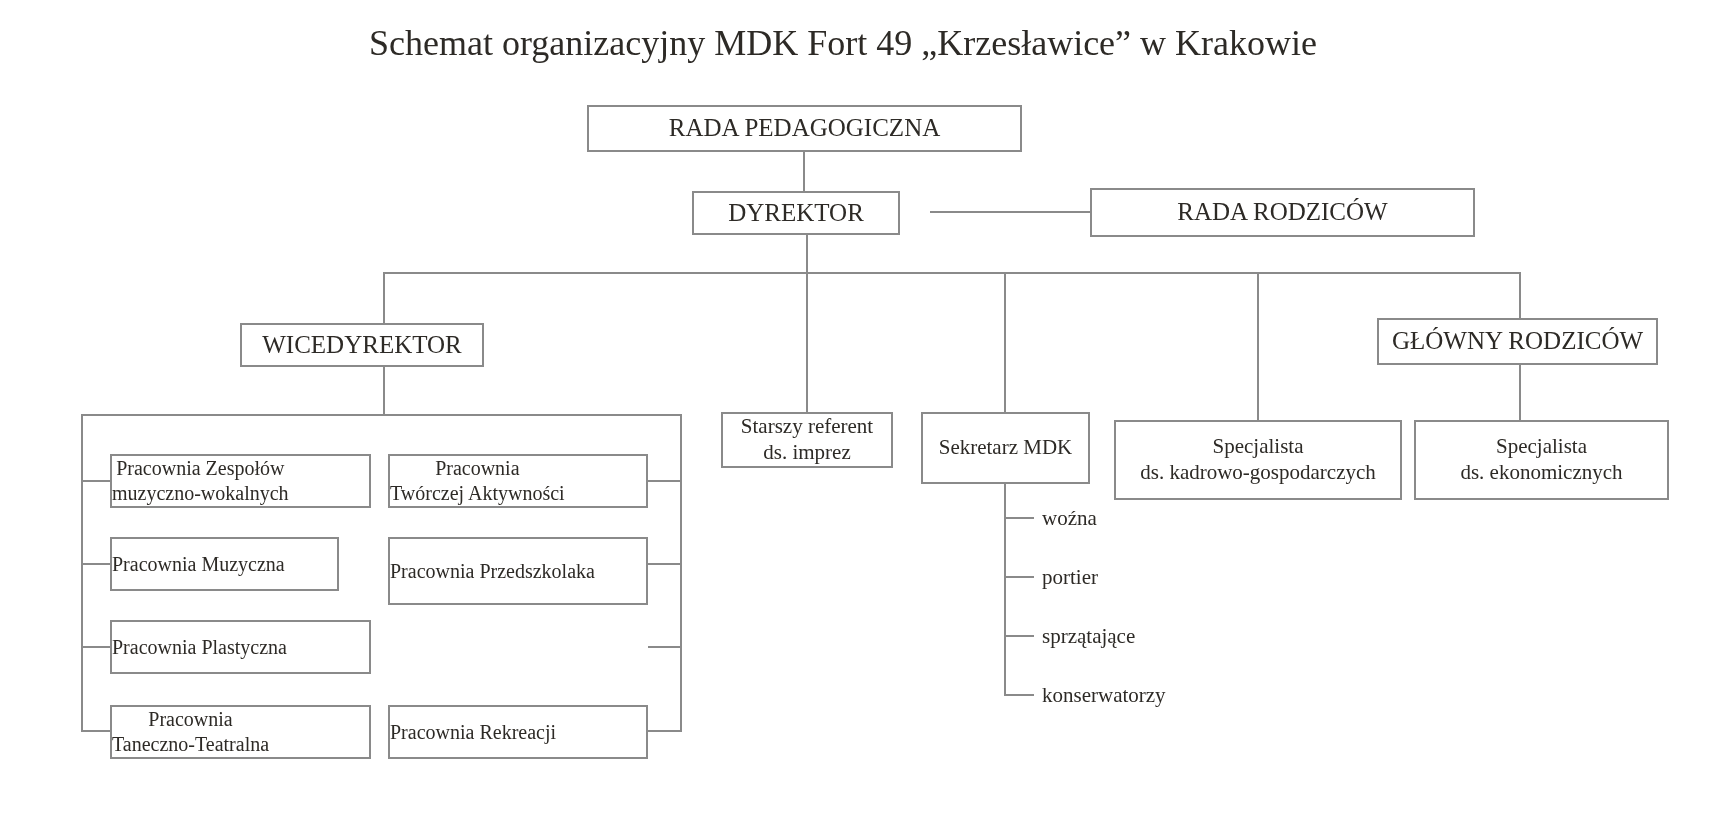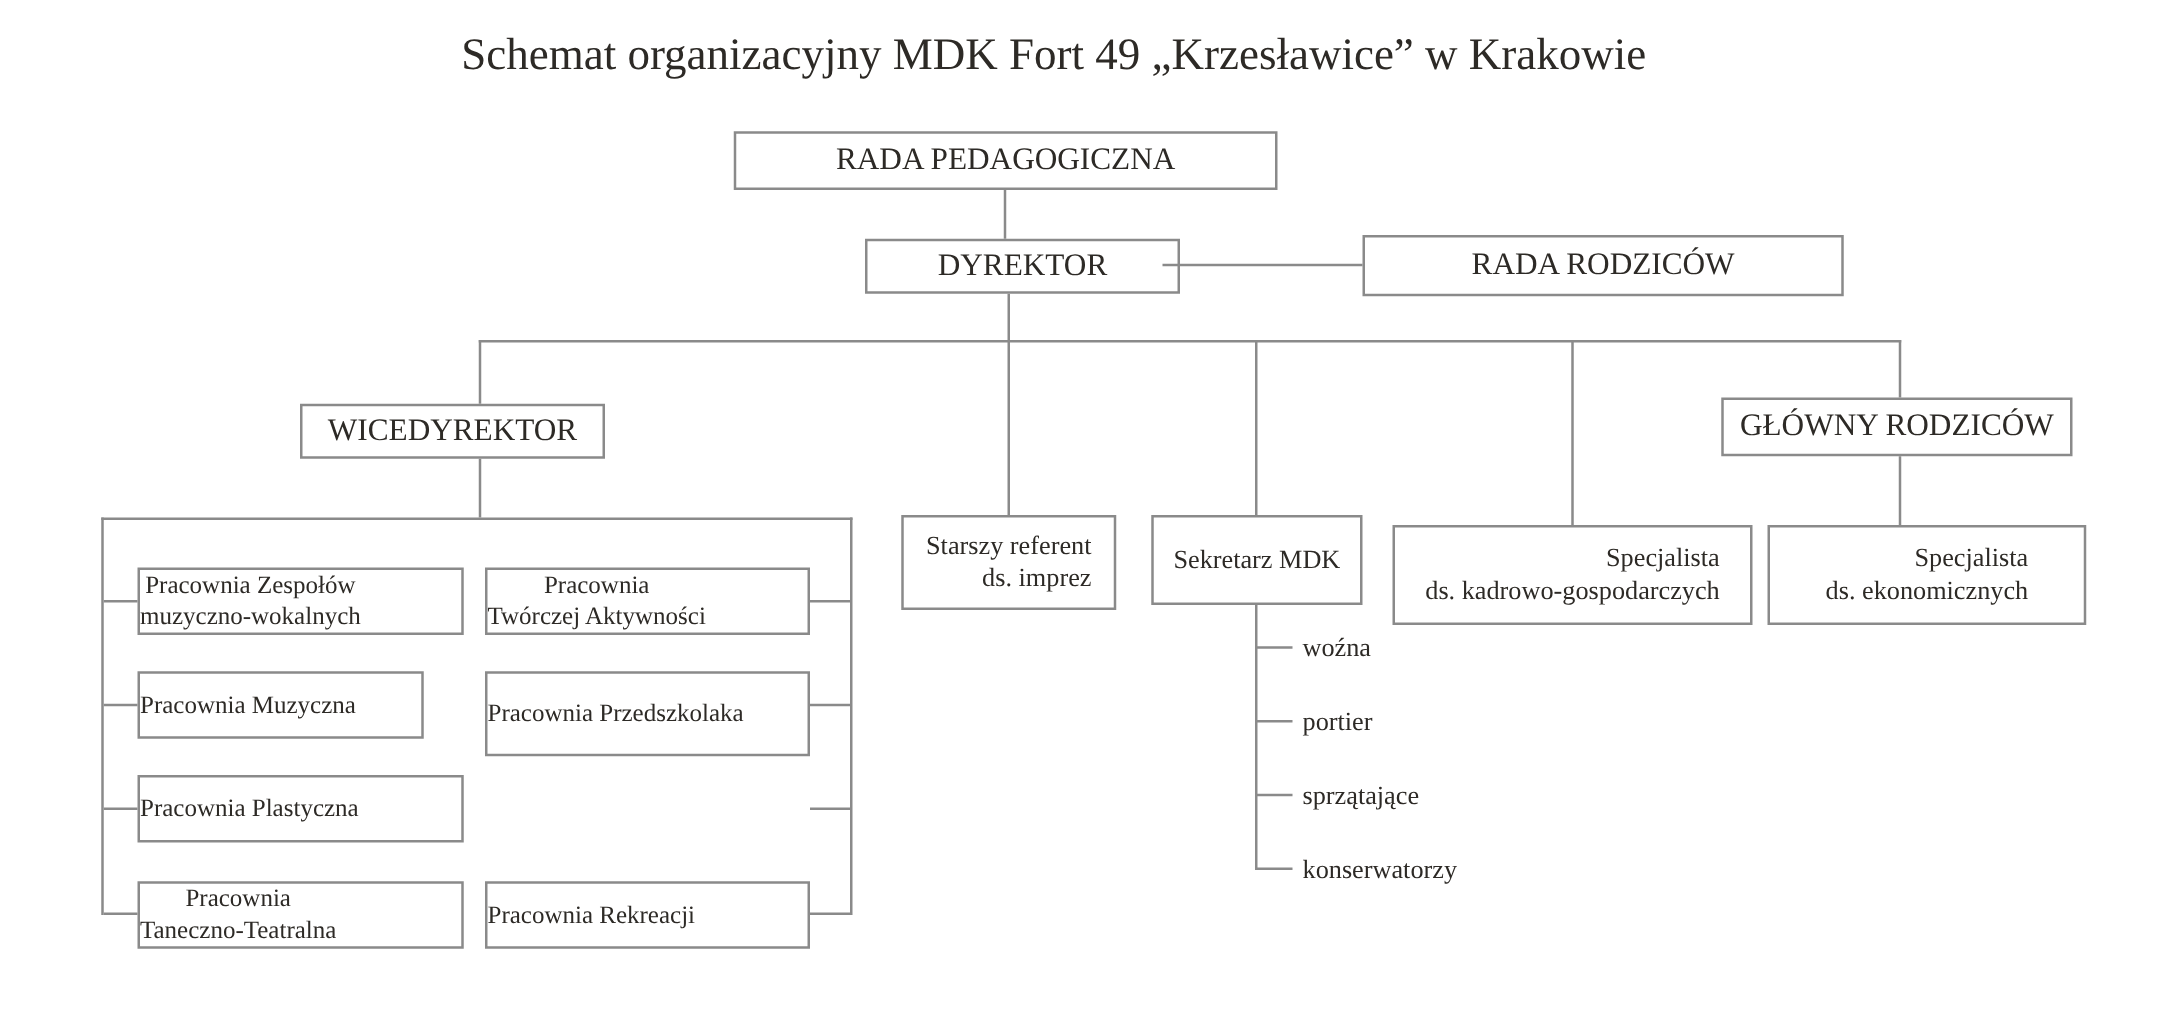--- a/index.html
+++ b/index.html
@@ -23,21 +23,21 @@
     font-size:36px;
     color:var(--text);
     white-space:pre-line;
   }
   .box{
     position:absolute;
     box-sizing:border-box;
     border:2px solid var(--line);
     background:var(--bg);
     display:flex;align-items:center;justify-content:center;
-    text-align:right;
+    text-align:center;
     white-space:pre-line;
     line-height:1.22;
   }
   .lvl1{font-size:25px;}
   .lvl2{font-size:21px;}
   .ws{font-size:20px;justify-content:flex-start;text-align:center;line-height:25px;}
   .line{position:absolute;background:var(--line);}
   .staff-label{
     position:absolute;left:1042px;
     font-size:21px;line-height:28px;height:28px;
@@ -47,29 +47,29 @@
 </style>
 </head>
 <body>
 
 <div class="canvas">
 
   <div class="title">Schemat organizacyjny MDK Fort 49 „Krzesławice” w Krakowie</div>
 
   <div class="box lvl1" style="left:587px;top:105px;width:435px;height:47px">RADA PEDAGOGICZNA</div>
 
-  <div class="box lvl1" style="left:692px;top:191px;width:252px;height:44px">DYREKTOR</div>
+  <div class="box lvl1" style="left:692px;top:191px;width:208px;height:44px">DYREKTOR</div>
 
   <div class="box lvl1" style="left:1090px;top:188px;width:385px;height:49px">RADA RODZICÓW</div>
 
   <div class="box lvl1" style="left:240px;top:323px;width:244px;height:44px">WICEDYREKTOR</div>
 
   <div class="box lvl1" style="left:1377px;top:318px;width:281px;height:47px">GŁÓWNY RODZICÓW</div>
 
-  <div class="box lvl2" style="left:721px;top:412px;width:172px;height:76px">Starszy referent
+  <div class="box lvl2" style="left:721px;top:412px;width:172px;height:56px">Starszy referent
 ds. imprez</div>
 
   <div class="box lvl2" style="left:921px;top:412px;width:169px;height:72px">Sekretarz MDK</div>
 
   <div class="box lvl2" style="left:1114px;top:420px;width:288px;height:80px">Specjalista
 ds. kadrowo-gospodarczych</div>
 
   <div class="box lvl2" style="left:1414px;top:420px;width:255px;height:80px">Specjalista
 ds. ekonomicznych</div>
 

